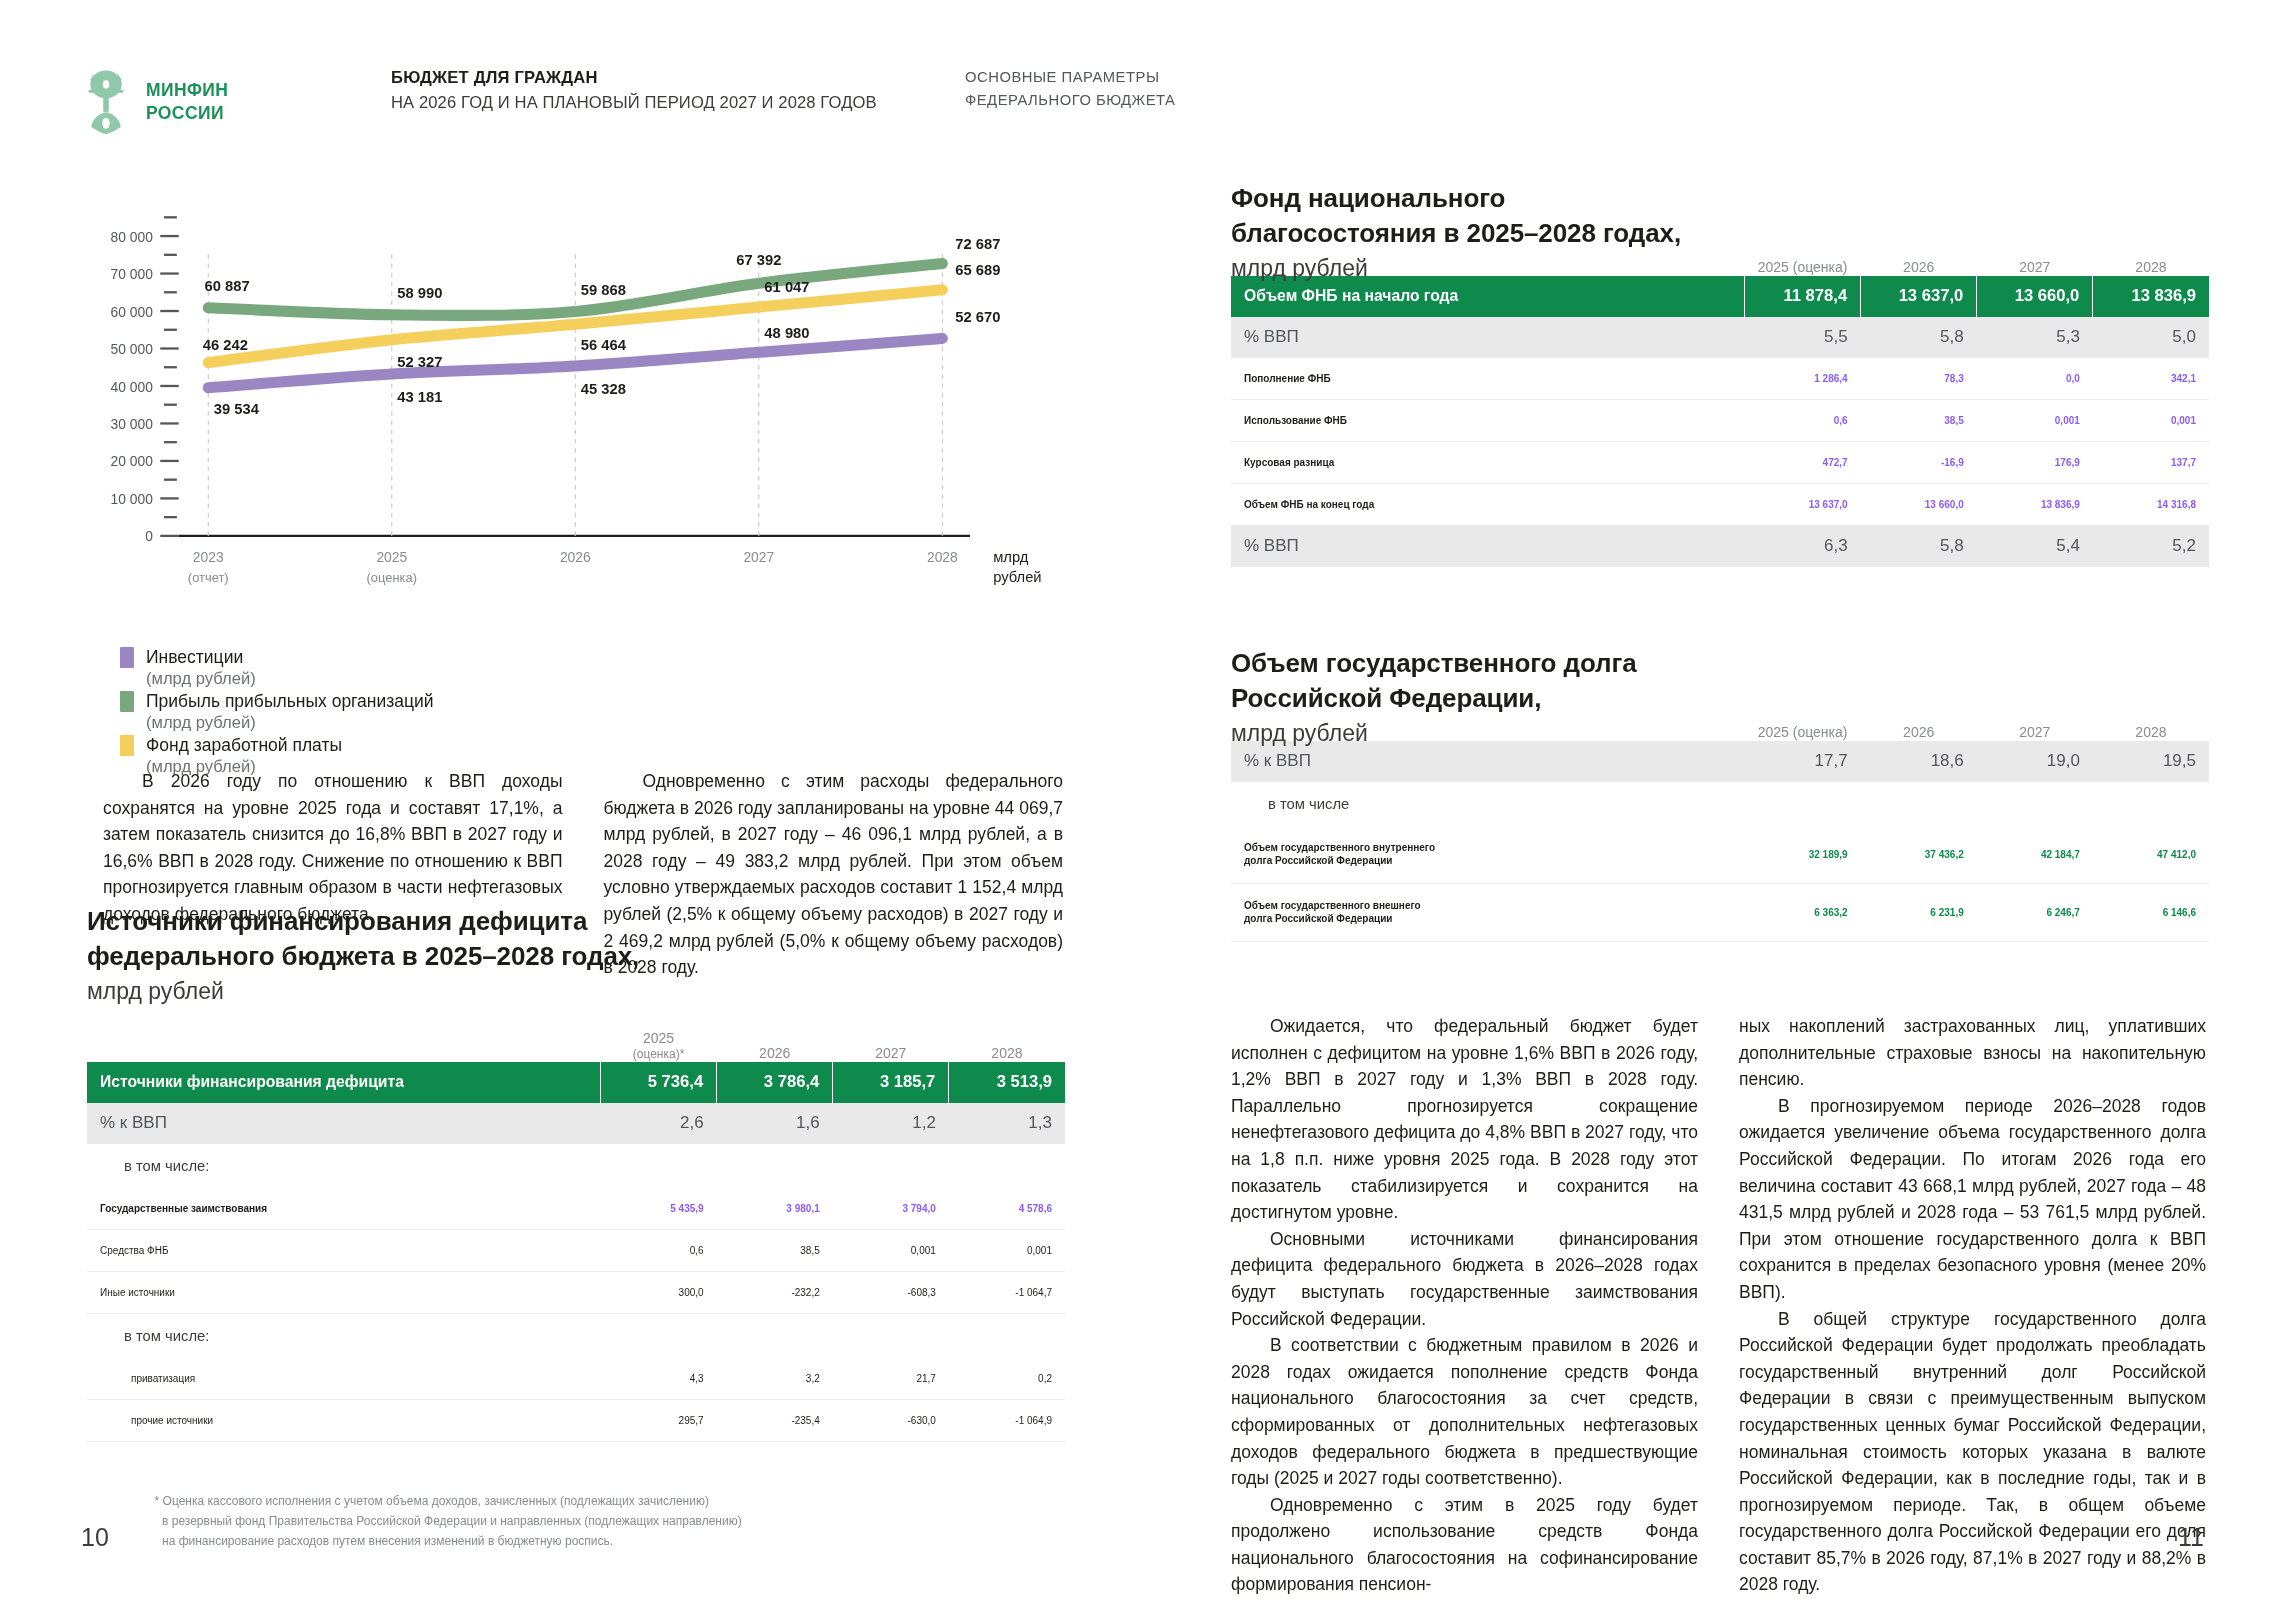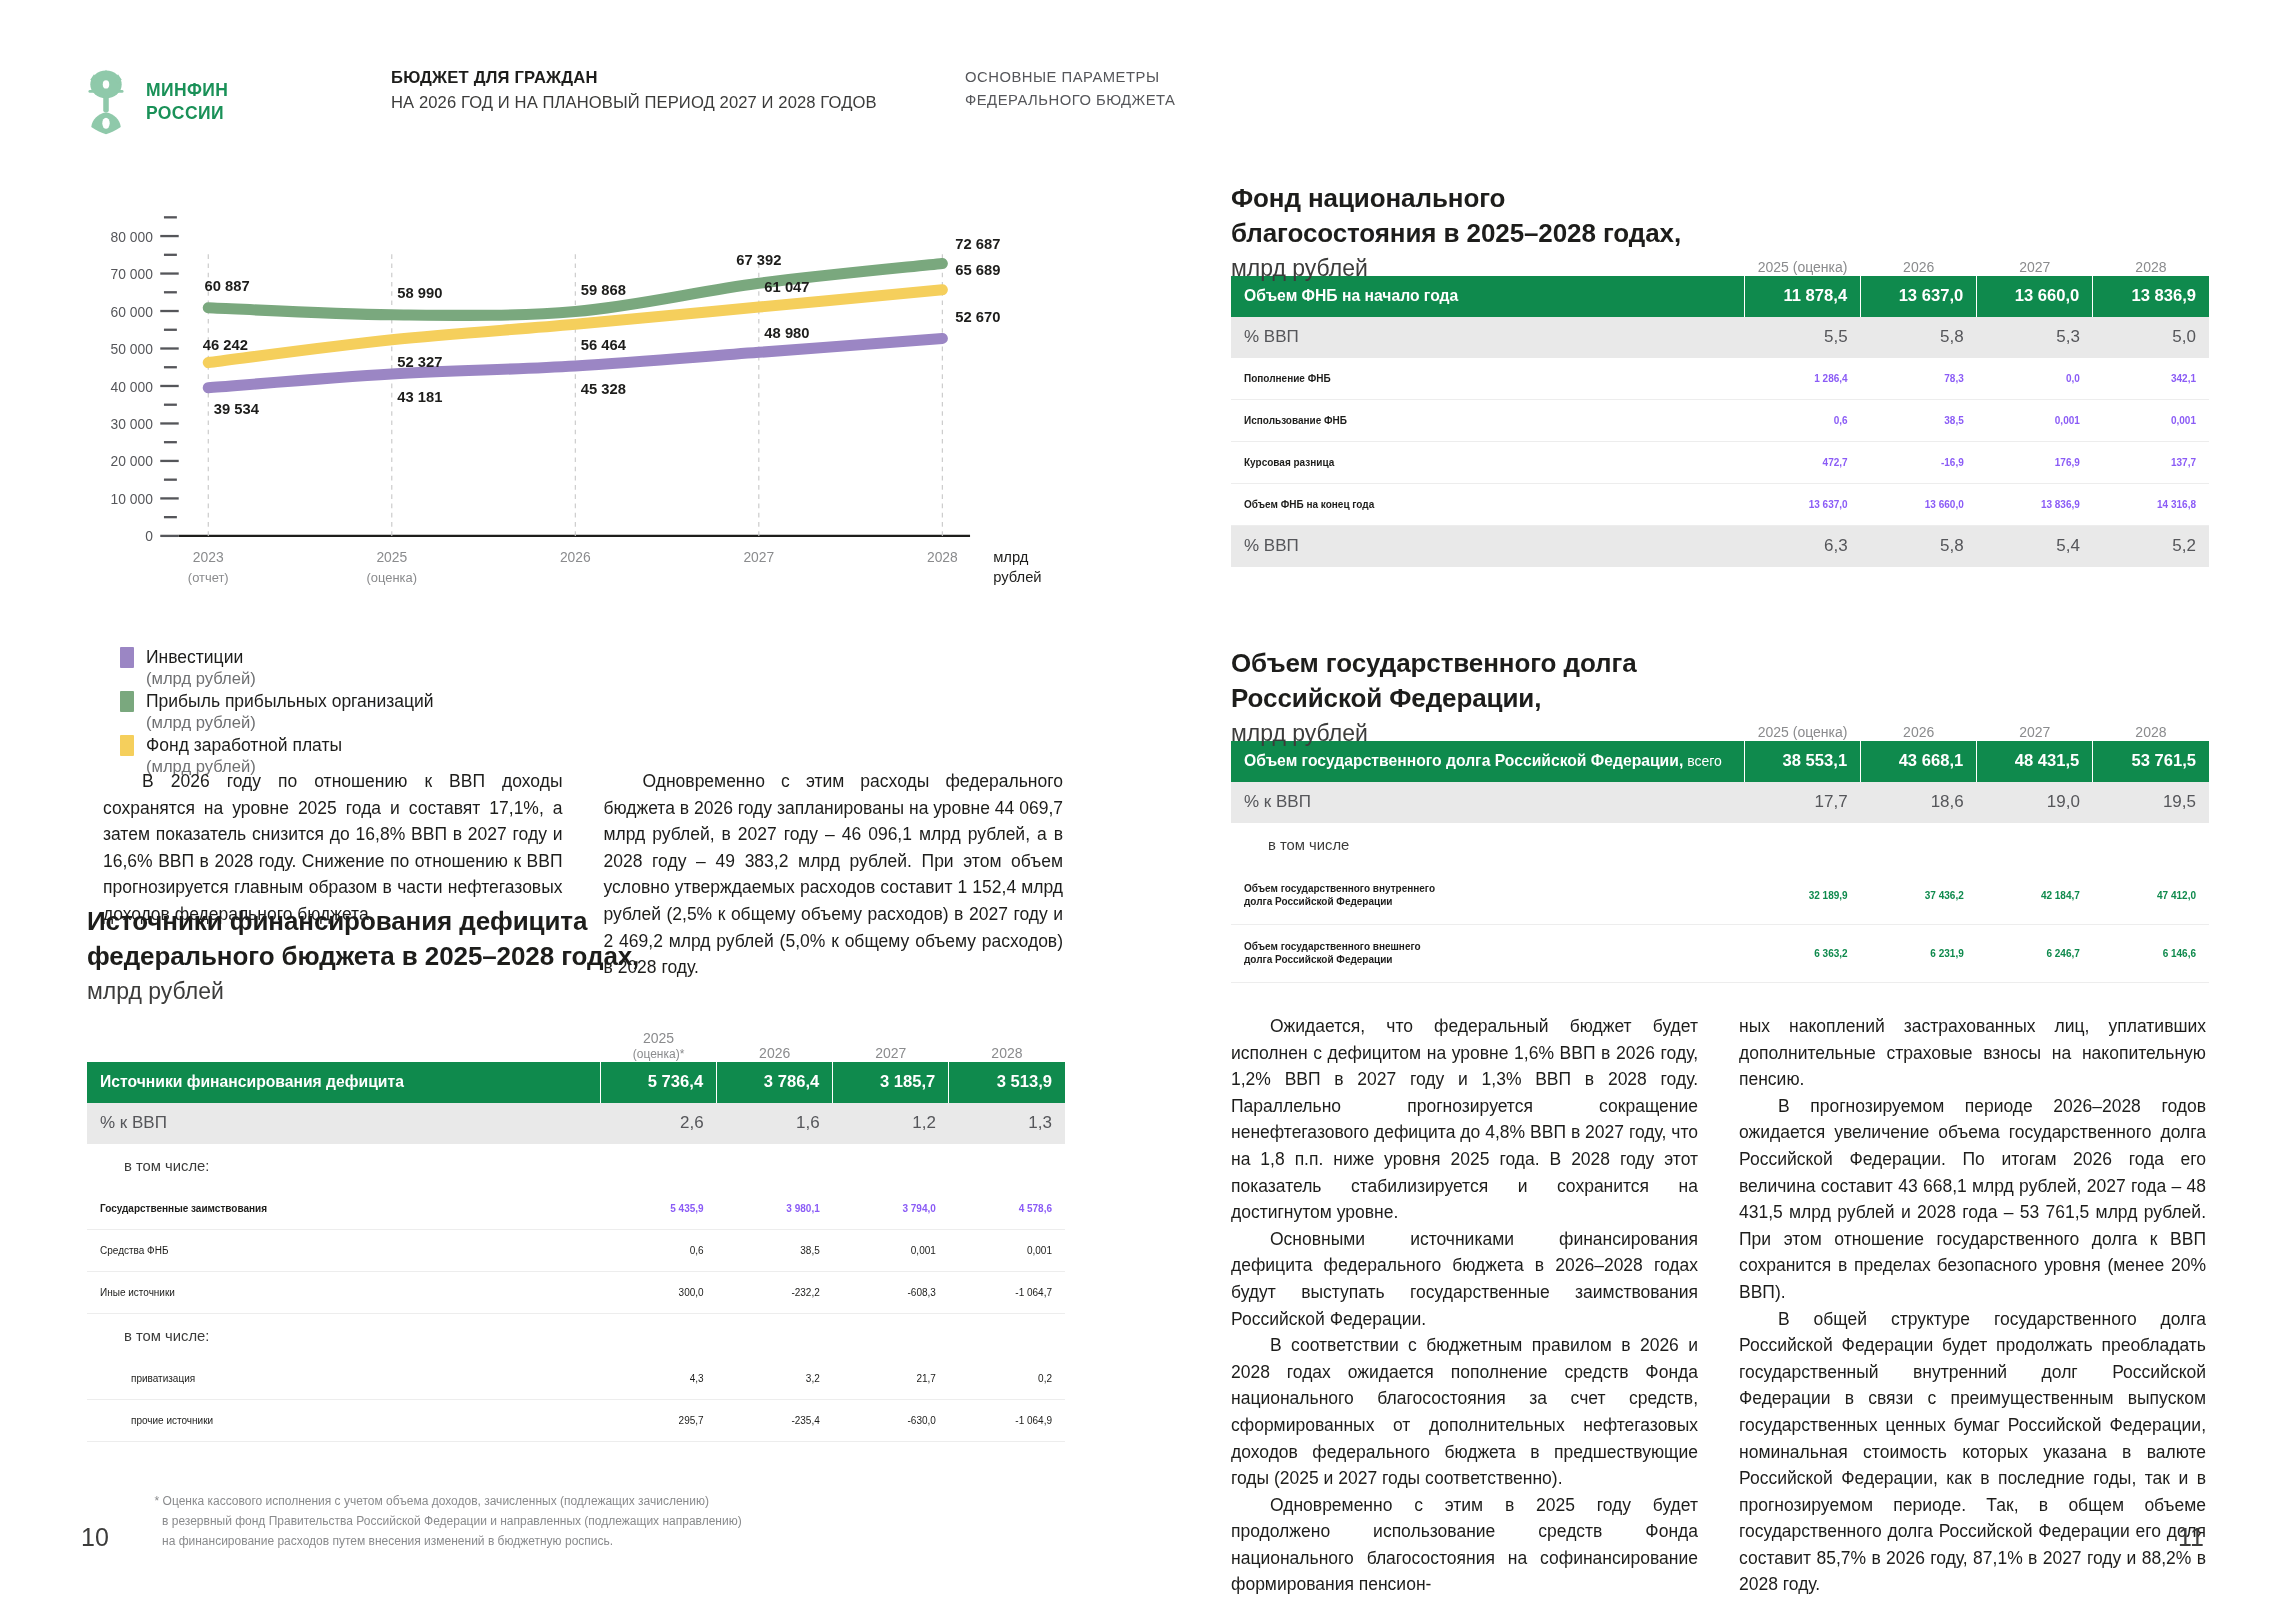--- a/index.html
+++ b/index.html
@@ -415,27 +415,20 @@
           </colgroup>
         <tbody>
           <tr class="yhead">
             <td class="lbl"></td>
             <td>2025 (оценка)</td>
             <td>2026</td>
             <td>2027</td>
             <td>2028</td>
           </tr>
 
-          <tr class="hdr">
-            <td class="lbl"><span>Объем государственного долга Российской Федерации,</span><span class="thin"> всего</span></td>
-            <td class="num">38 553,1</td>
-            <td class="num">43 668,1</td>
-            <td class="num">48 431,5</td>
-            <td class="num">53 761,5</td>
-          </tr>
           <tr class="grey">
             <td class="lbl">% к ВВП</td>
             <td class="num">17,7</td>
             <td class="num">18,6</td>
             <td class="num">19,0</td>
             <td class="num">19,5</td>
           </tr>
           <tr class="note">
             <td colspan="5">в том числе</td>
           </tr>

